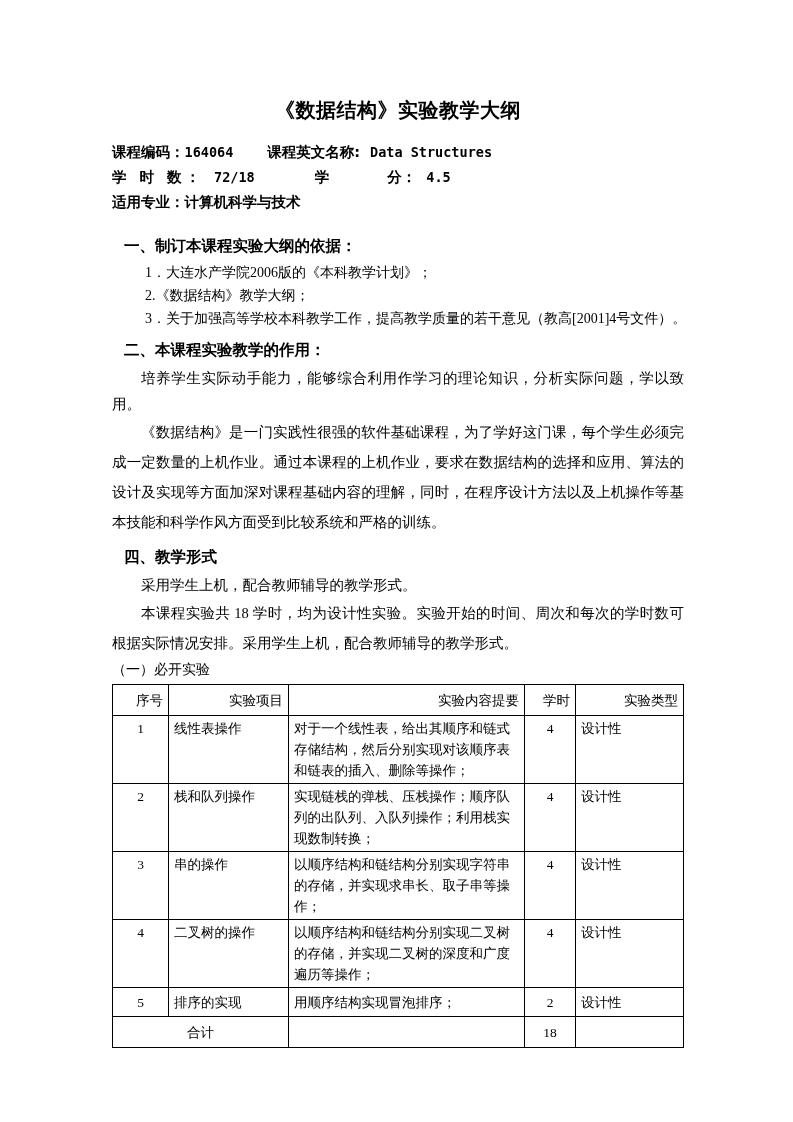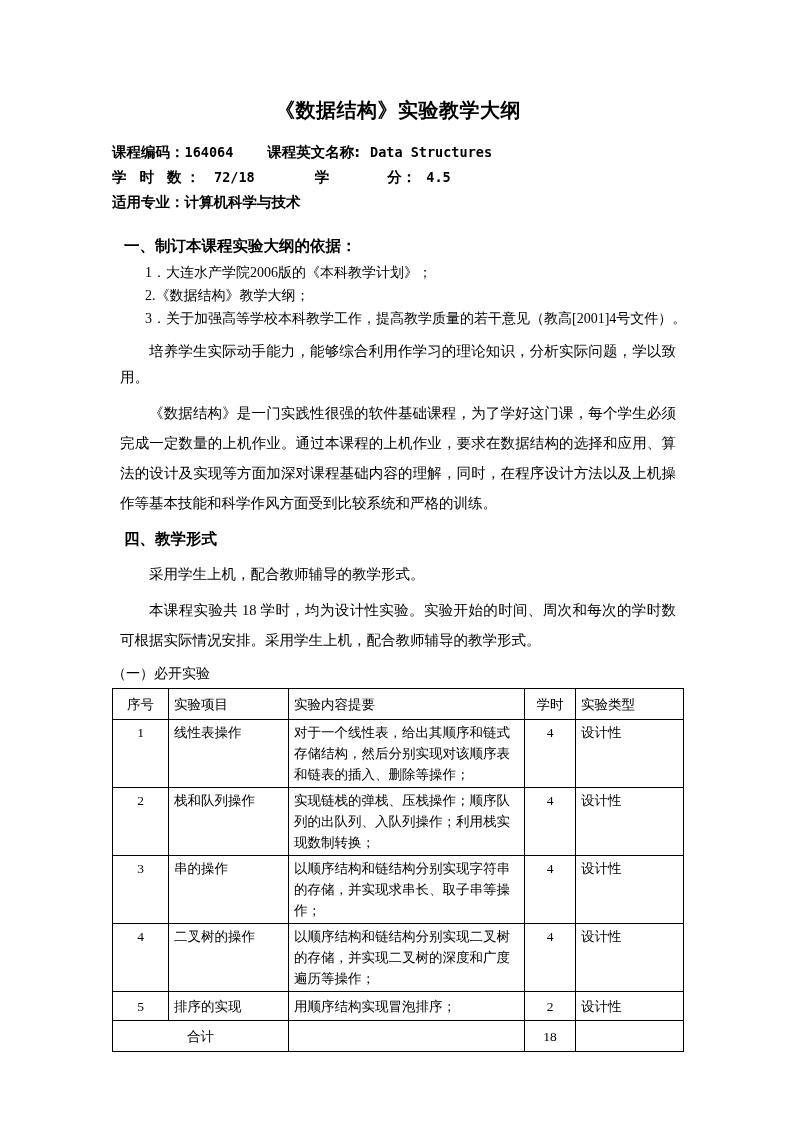--- a/index.html
+++ b/index.html
@@ -67,21 +67,21 @@
     line-height: 27px;
     margin: 7px 0 1px 12px;
   }
 
   
   .para {
     font-size: 14.5px;
     line-height: 30px;
     text-align: justify;
     text-justify: inter-ideograph;
-    margin: 8px;
+    margin: 0;
   }
   .para.indent { text-indent: 2em; }
   .para.tight { line-height: 26px; }
 
   .numlist {
     margin: 0;
     padding: 0;
     list-style: none;
   }
   .numlist li {
@@ -106,21 +106,21 @@
   }
   table.lab-table td,
   table.lab-table th {
     border: 1px solid #000000;
     padding: 2px 5px;
     font-weight: normal;
     vertical-align: top;
     line-height: 21px;
   }
 
-  table.lab-table thead td { height: 26px; vertical-align: middle; }
+  table.lab-table thead td { height: 26px; vertical-align: middle; text-align: right; }
 
   td.ctr      { text-align: center; vertical-align: middle; }
   td.item-cell{ text-align: left; vertical-align: middle; }
   td.desc-cell{ text-align: left; vertical-align: top; }
   td.type-cell{ text-align: left; vertical-align: top; }
   tr.r-tall td { height: 49px; }
   tr.r-short td { height: 24px; vertical-align: middle; }
   tr.r-total td { height: 26px; vertical-align: middle; }
   td.total-label { text-align: center; vertical-align: middle; }
 </style>
@@ -139,20 +139,21 @@
     <div class="meta-line"><span>适用专业：</span><span>计算机科学与技术</span></div>
   </div>
 
   <div class="sec-head">一、制订本课程实验大纲的依据：</div>
   <ul class="numlist">
     <li>1．大连水产学院2006版的《本科教学计划》；</li>
     <li>2.《数据结构》教学大纲；</li>
     <li>3．关于加强高等学校本科教学工作，提高教学质量的若干意见（教高[2001]4号文件）。</li>
   </ul>
 
+  <div class="sec-head">二、本课程实验教学的作用：</div>
   <p class="para indent tight">培养学生实际动手能力，能够综合利用作学习的理论知识，分析实际问题，学以致用。</p>
 
   <p class="para indent">《数据结构》是一门实践性很强的软件基础课程，为了学好这门课，每个学生必须完成一定数量的上机作业。通过本课程的上机作业，要求在数据结构的选择和应用、算法的设计及实现等方面加深对课程基础内容的理解，同时，在程序设计方法以及上机操作等基本技能和科学作风方面受到比较系统和严格的训练。</p>
 
   <div class="sec-head">四、教学形式</div>
   <p class="para indent tight">采用学生上机，配合教师辅导的教学形式。</p>
 
   <p class="para indent">本课程实验共 18 学时，均为设计性实验。实验开始的时间、周次和每次的学时数可根据实际情况安排。采用学生上机，配合教师辅导的教学形式。</p>
 
   <div class="sub-label">（一）必开实验</div>

